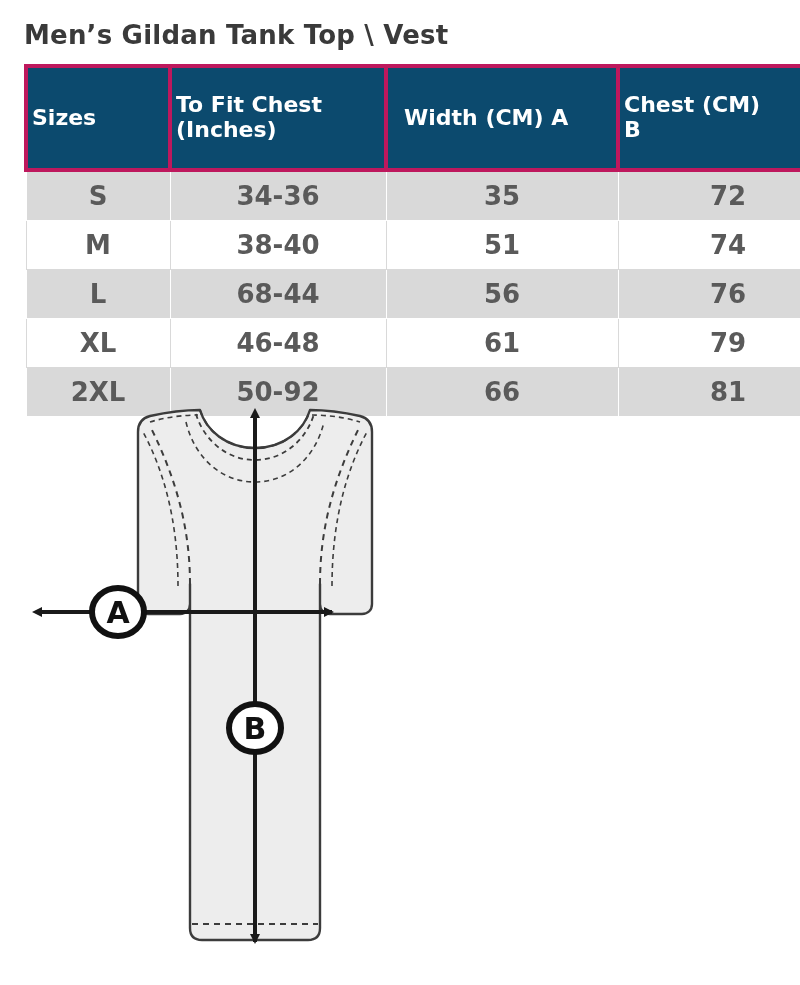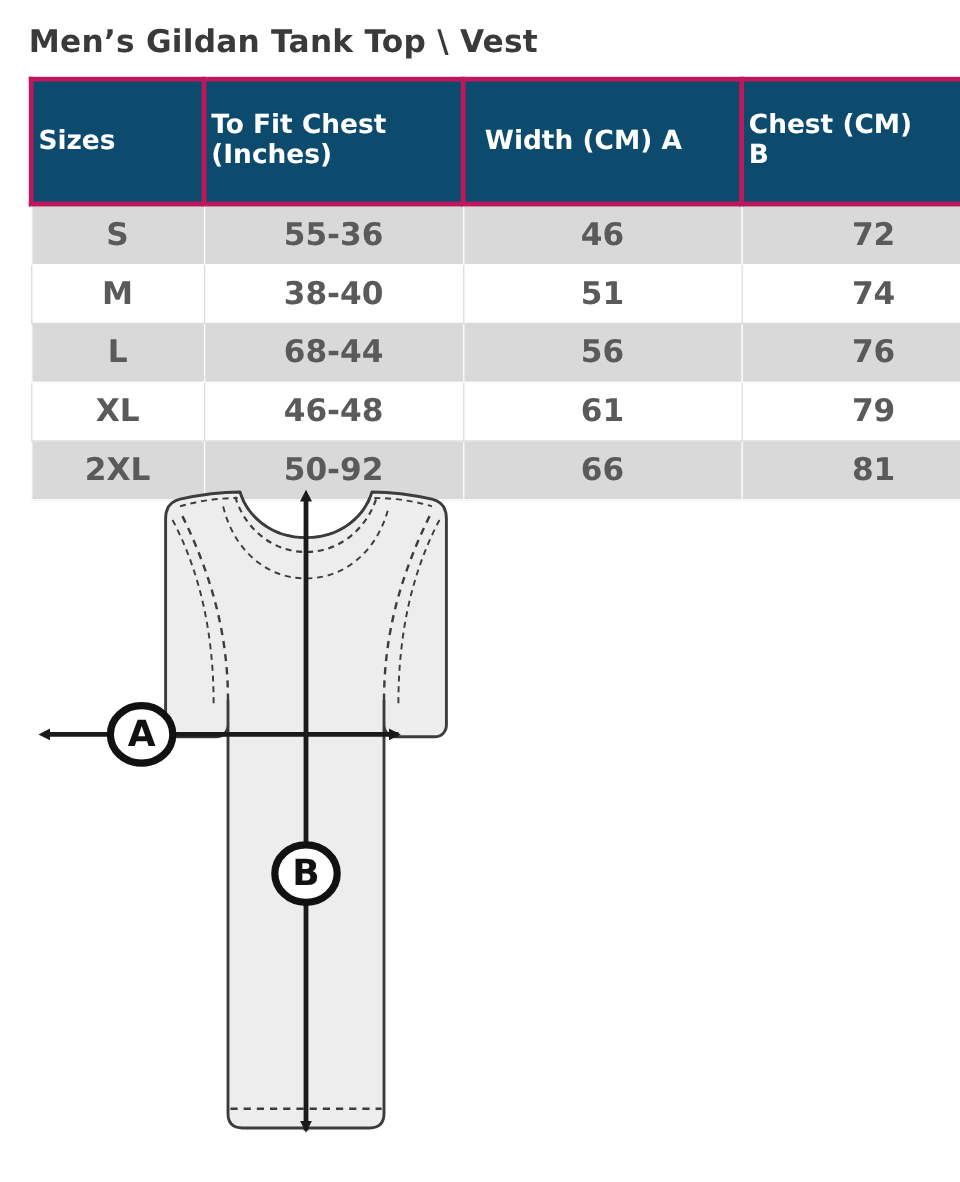--- a/index.html
+++ b/index.html
@@ -97,22 +97,22 @@
         <th class="col-width">Width (CM) A</th>
         <th class="col-length">
           <span>Chest  (CM)</span><br>
           <span>B</span>
         </th>
       </tr>
     </thead>
     <tbody>
       <tr class="row-odd">
         <td>S</td>
-        <td>55-36</td>
-        <td>46</td>
+        <td>34-36</td>
+        <td>35</td>
         <td>72</td>
       </tr>
       <tr class="row-even">
         <td>M</td>
         <td>38-40</td>
         <td>51</td>
         <td>74</td>
       </tr>
       <tr class="row-odd">
         <td>L</td>

